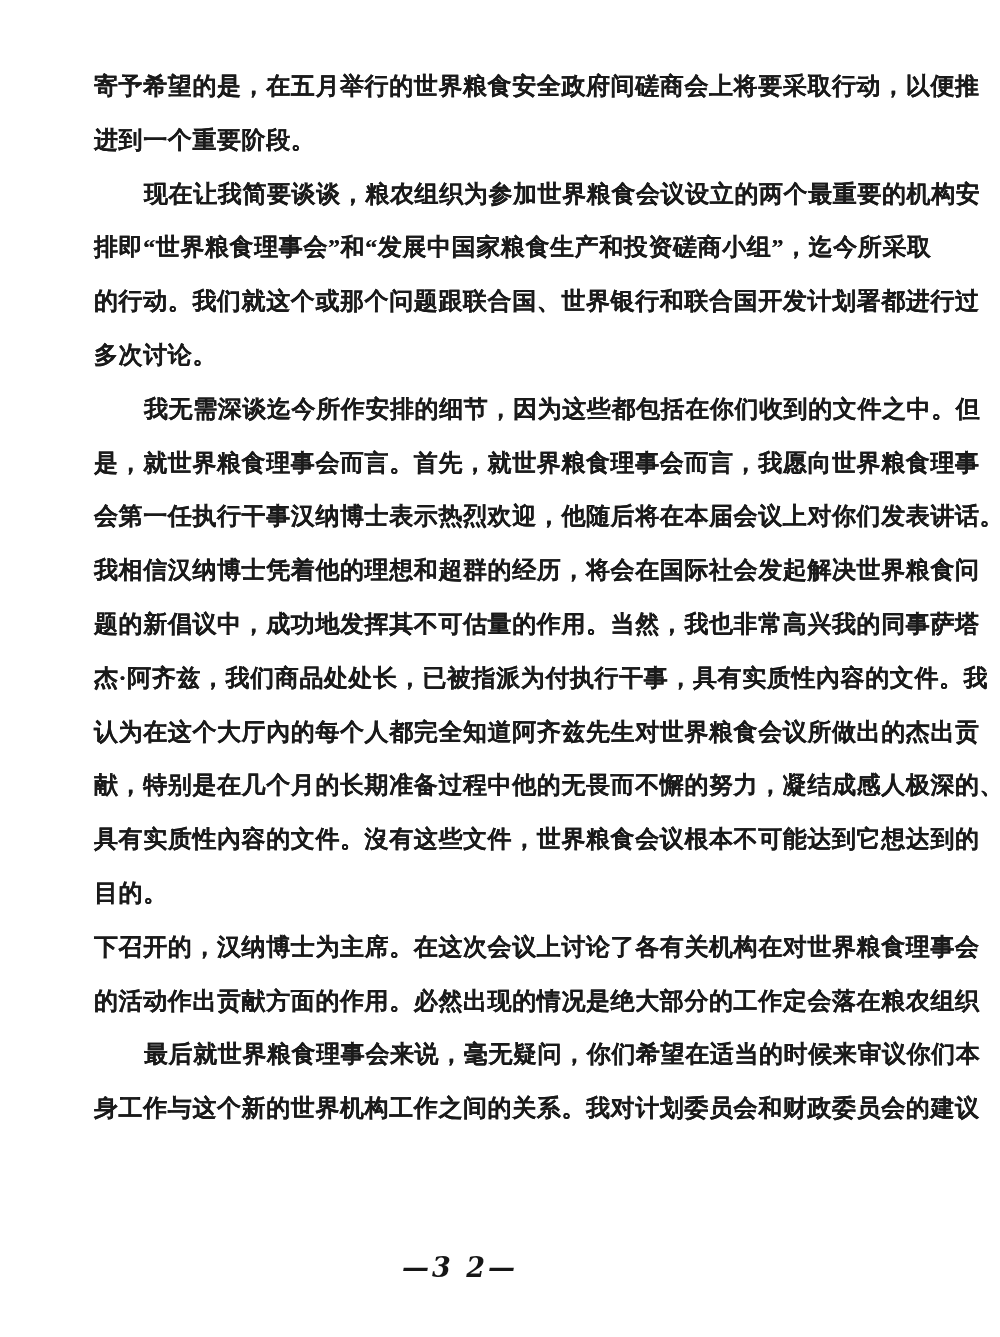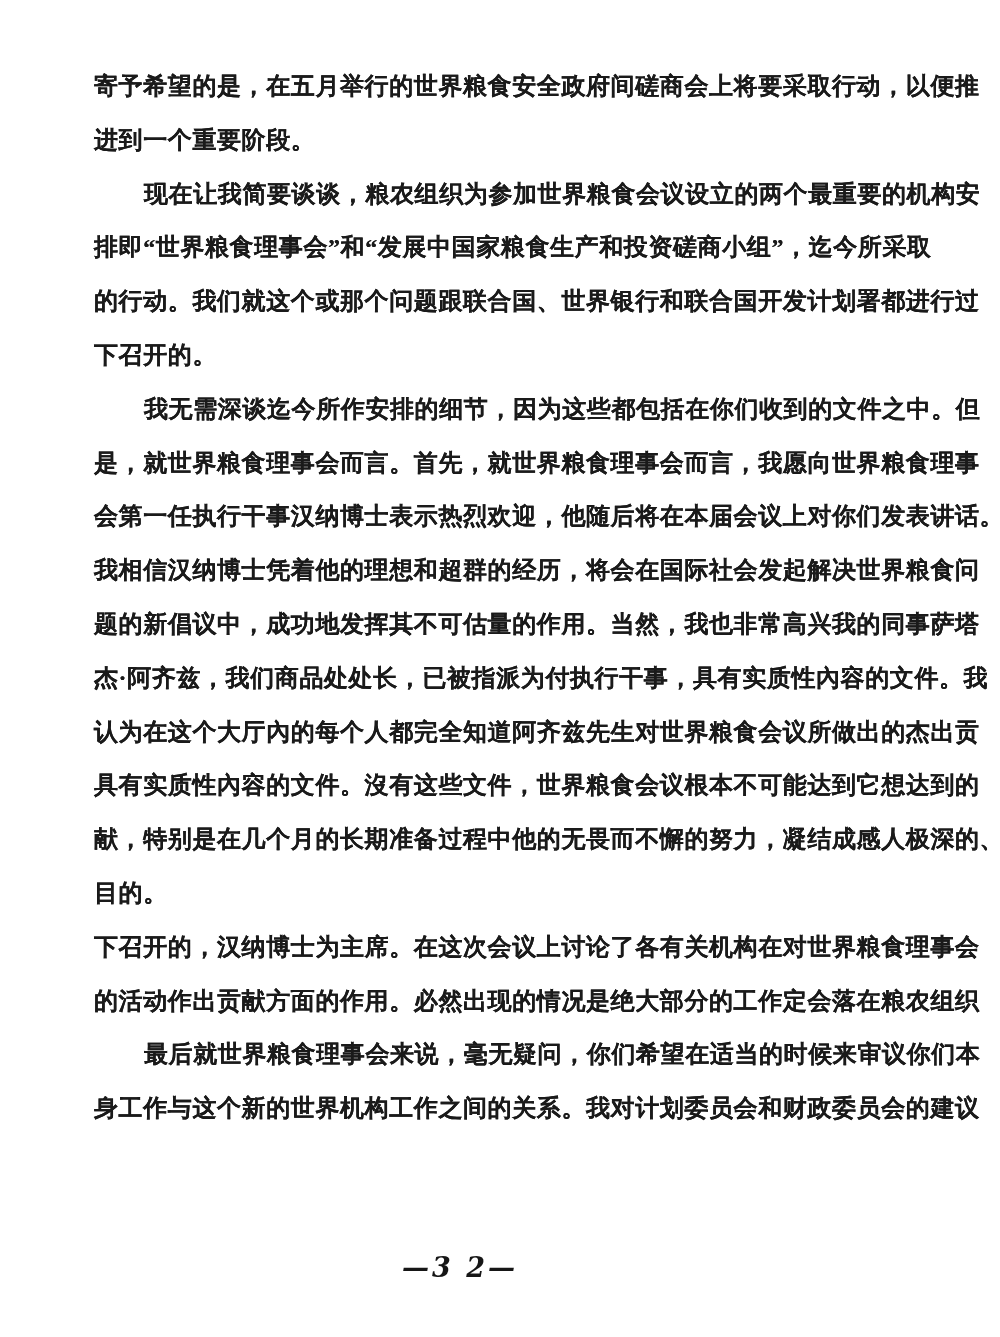--- a/index.html
+++ b/index.html
@@ -56,30 +56,30 @@
 </head>
 <body>
 
 <div class="page">
   <div class="text-body" id="text-body">
       <div class="line">寄予希望的是，在五月举行的世界粮食安全政府间磋商会上将要采取行动，以便推</div>
       <div class="line">进到一个重要阶段。</div>
       <div class="line indent">现在让我简要谈谈，粮农组织为参加世界粮食会议设立的两个最重要的机构安</div>
       <div class="line">排即“世界粮食理事会”和“发展中国家粮食生产和投资磋商小组”，迄今所采取</div>
       <div class="line">的行动。我们就这个或那个问题跟联合国、世界银行和联合国开发计划署都进行过</div>
-      <div class="line">下召开的。</div>
+      <div class="line">多次讨论。</div>
       <div class="line indent">我无需深谈迄今所作安排的细节，因为这些都包括在你们收到的文件之中。但</div>
       <div class="line">是，就世界粮食理事会而言。首先，就世界粮食理事会而言，我愿向世界粮食理事</div>
       <div class="line">会第一任执行干事汉纳博士表示热烈欢迎，他随后将在本届会议上对你们发表讲话。</div>
       <div class="line">我相信汉纳博士凭着他的理想和超群的经历，将会在国际社会发起解决世界粮食问</div>
       <div class="line">题的新倡议中，成功地发挥其不可估量的作用。当然，我也非常高兴我的同事萨塔</div>
       <div class="line">杰·阿齐兹，我们商品处处长，已被指派为付执行干事，具有实质性內容的文件。我</div>
       <div class="line">认为在这个大厅內的每个人都完全知道阿齐兹先生对世界粮食会议所做出的杰出贡</div>
+      <div class="line">献，特别是在几个月的长期准备过程中他的无畏而不懈的努力，凝结成感人极深的、</div>
       <div class="line">具有实质性內容的文件。沒有这些文件，世界粮食会议根本不可能达到它想达到的</div>
-      <div class="line">献，特别是在几个月的长期准备过程中他的无畏而不懈的努力，凝结成感人极深的、</div>
       <div class="line">目的。</div>
       <div class="line">下召开的，汉纳博士为主席。在这次会议上讨论了各有关机构在对世界粮食理事会</div>
       <div class="line">的活动作出贡献方面的作用。必然出现的情况是绝大部分的工作定会落在粮农组织</div>
       <div class="line indent">最后就世界粮食理事会来说，毫无疑问，你们希望在适当的时候来审议你们本</div>
       <div class="line">身工作与这个新的世界机构工作之间的关系。我对计划委员会和财政委员会的建议</div>
     </div>
   <div class="page-number">—3 2—</div>
 </div>
 
 </body></html>

